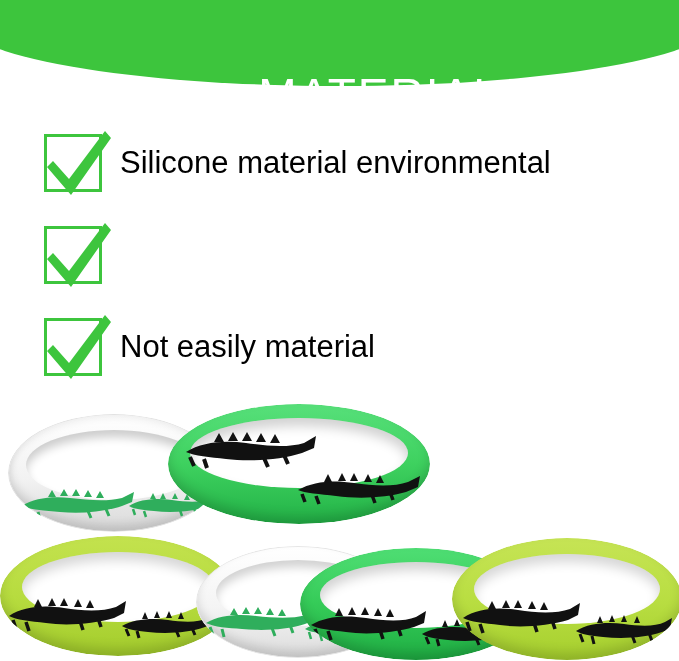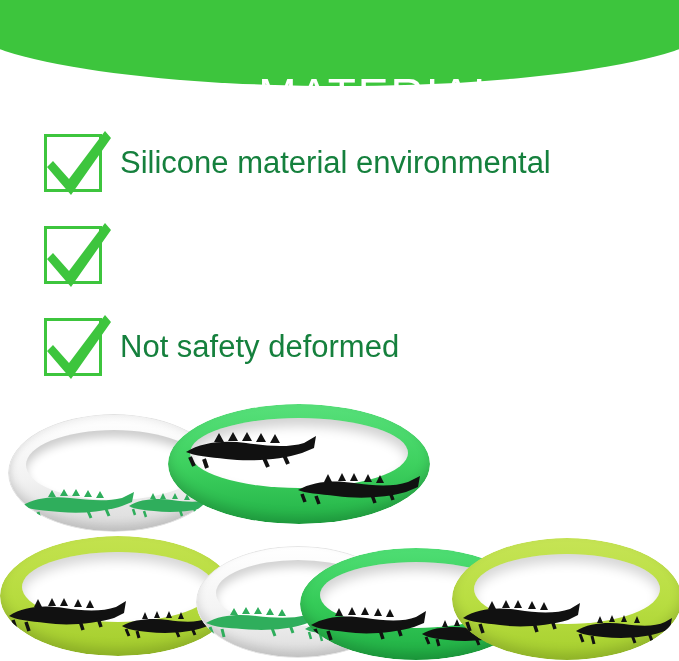--- a/index.html
+++ b/index.html
@@ -67,21 +67,21 @@
     box-sizing: border-box;
     flex: 0 0 auto;
   }
   .check-box svg {
     position: absolute;
     left: -6px;
     top: -16px;
   }
   .feature-label {
     margin-left: 18px;
-    color: #15803d;
+    color: #000000;
     font-size: 31px;
     font-family: "Liberation Sans", sans-serif;
     white-space: nowrap;
   }
 
   
   #photo-area {
     position: absolute;
     left: 0;
     top: 398px;
@@ -225,21 +225,21 @@
         </svg>
       </div>
     </div>
 
     <div class="feature-row">
       <div class="check-box">
         <svg width="74" height="80" viewBox="0 0 74 80">
           <path d="M12 40 L28 58 L64 10 L70 17 L30 74 L6 46 Z" fill="#3dc53d"></path>
         </svg>
       </div>
-      <div class="feature-label">Not safety deformed</div>
+      <div class="feature-label">Not easily material</div>
     </div>
 
   </div>
 
   <div id="photo-area">
 
     <div class="band" id="band-white-1">
       <div class="band-inner"></div>
       <div class="band-hole"></div>
       <svg class="croc" style="left:10px; top:66px;" width="120" height="44" viewBox="0 0 120 44">

